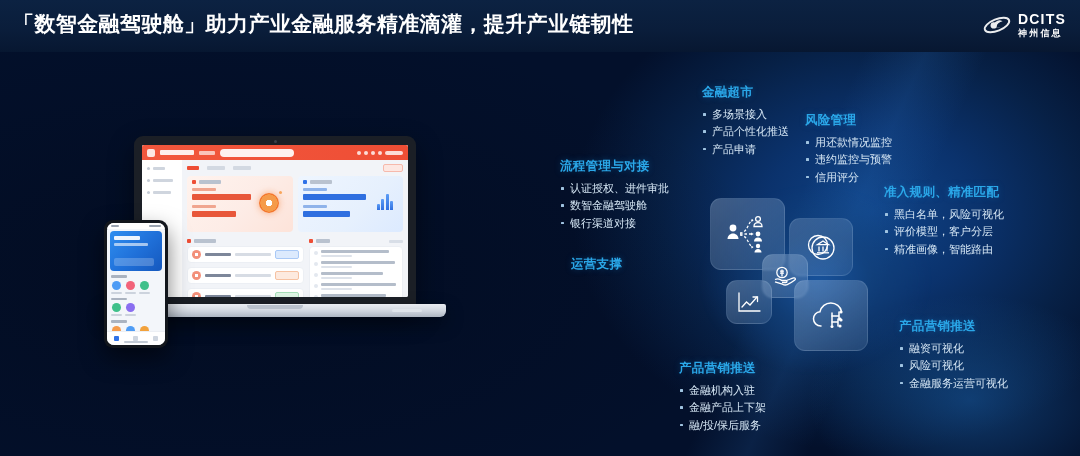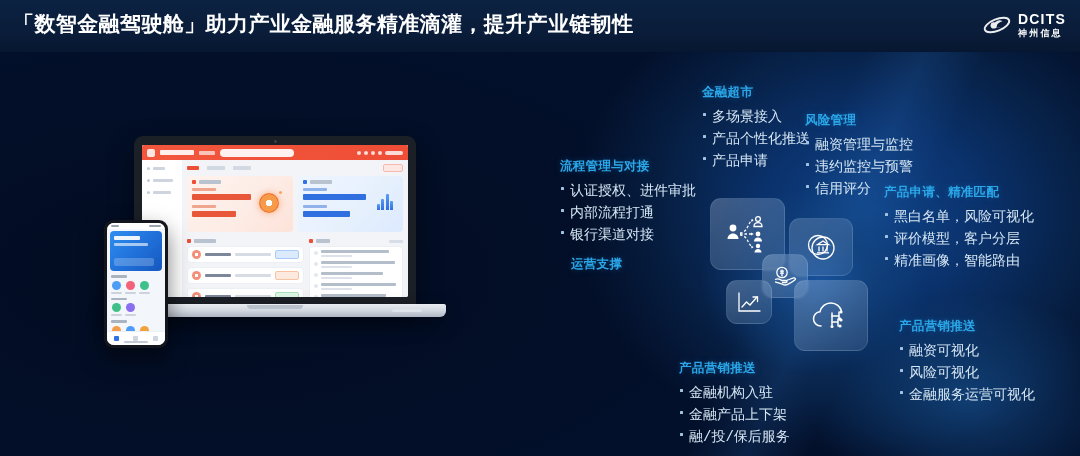--- a/index.html
+++ b/index.html
@@ -56,22 +56,22 @@
 
   
   .block{position:absolute;}
   .block h3{
     margin:0 0 5px 0;font-size:12.5px;font-weight:bold;color:#2aa7e8;
     letter-spacing:.3px;white-space:nowrap;
     text-shadow:0 0 6px rgba(30,130,210,.35);
   }
   .block ul{margin:0;padding:0;list-style:none;}
   .block li{
-    font-size:14px;color:#d5e6f4;line-height:1.58;white-space:nowrap;
-    padding-left:10px;position:relative;font-family:Liberation Mono, monospace;
+    font-size:11px;color:#d5e6f4;line-height:1.58;white-space:nowrap;
+    padding-left:10px;position:relative;
   }
   .block li::before{
     content:"";position:absolute;left:1px;top:7px;
     width:2.5px;height:2.5px;background:#9fc3e0;border-radius:.5px;
   }
 
   #b-process   {left:560px;top:158px;}
   #b-market    {left:702px;top:84px;}
   #b-risk      {left:805px;top:112px;}
   #b-quota     {left:884px;top:184px;}
@@ -223,45 +223,45 @@
         <span class="logo-en">DCITS</span>
         <span class="logo-cn">神州信息</span>
       </div>
     </div>
   </div>
 
   <div class="block" id="b-process">
     <h3>流程管理与对接</h3>
     <ul>
       <li>认证授权、进件审批</li>
-      <li>内部流程打通</li>
+      <li>数智金融驾驶舱</li>
       <li>银行渠道对接</li>
     </ul>
   </div>
 
   <div class="block" id="b-market">
     <h3>金融超市</h3>
     <ul>
       <li>多场景接入</li>
       <li>产品个性化推送</li>
       <li>产品申请</li>
     </ul>
   </div>
 
   <div class="block" id="b-risk">
     <h3>风险管理</h3>
     <ul>
-      <li>融资管理与监控</li>
+      <li>用还款情况监控</li>
       <li>违约监控与预警</li>
       <li>信用评分</li>
     </ul>
   </div>
 
   <div class="block" id="b-quota">
-    <h3>产品申请、精准匹配</h3>
+    <h3>准入规则、精准匹配</h3>
     <ul>
       <li>黑白名单，风险可视化</li>
       <li>评价模型，客户分层</li>
       <li>精准画像，智能路由</li>
     </ul>
   </div>
 
   <div class="block" id="b-cockpit">
     <h3>产品营销推送</h3>
     <ul>

